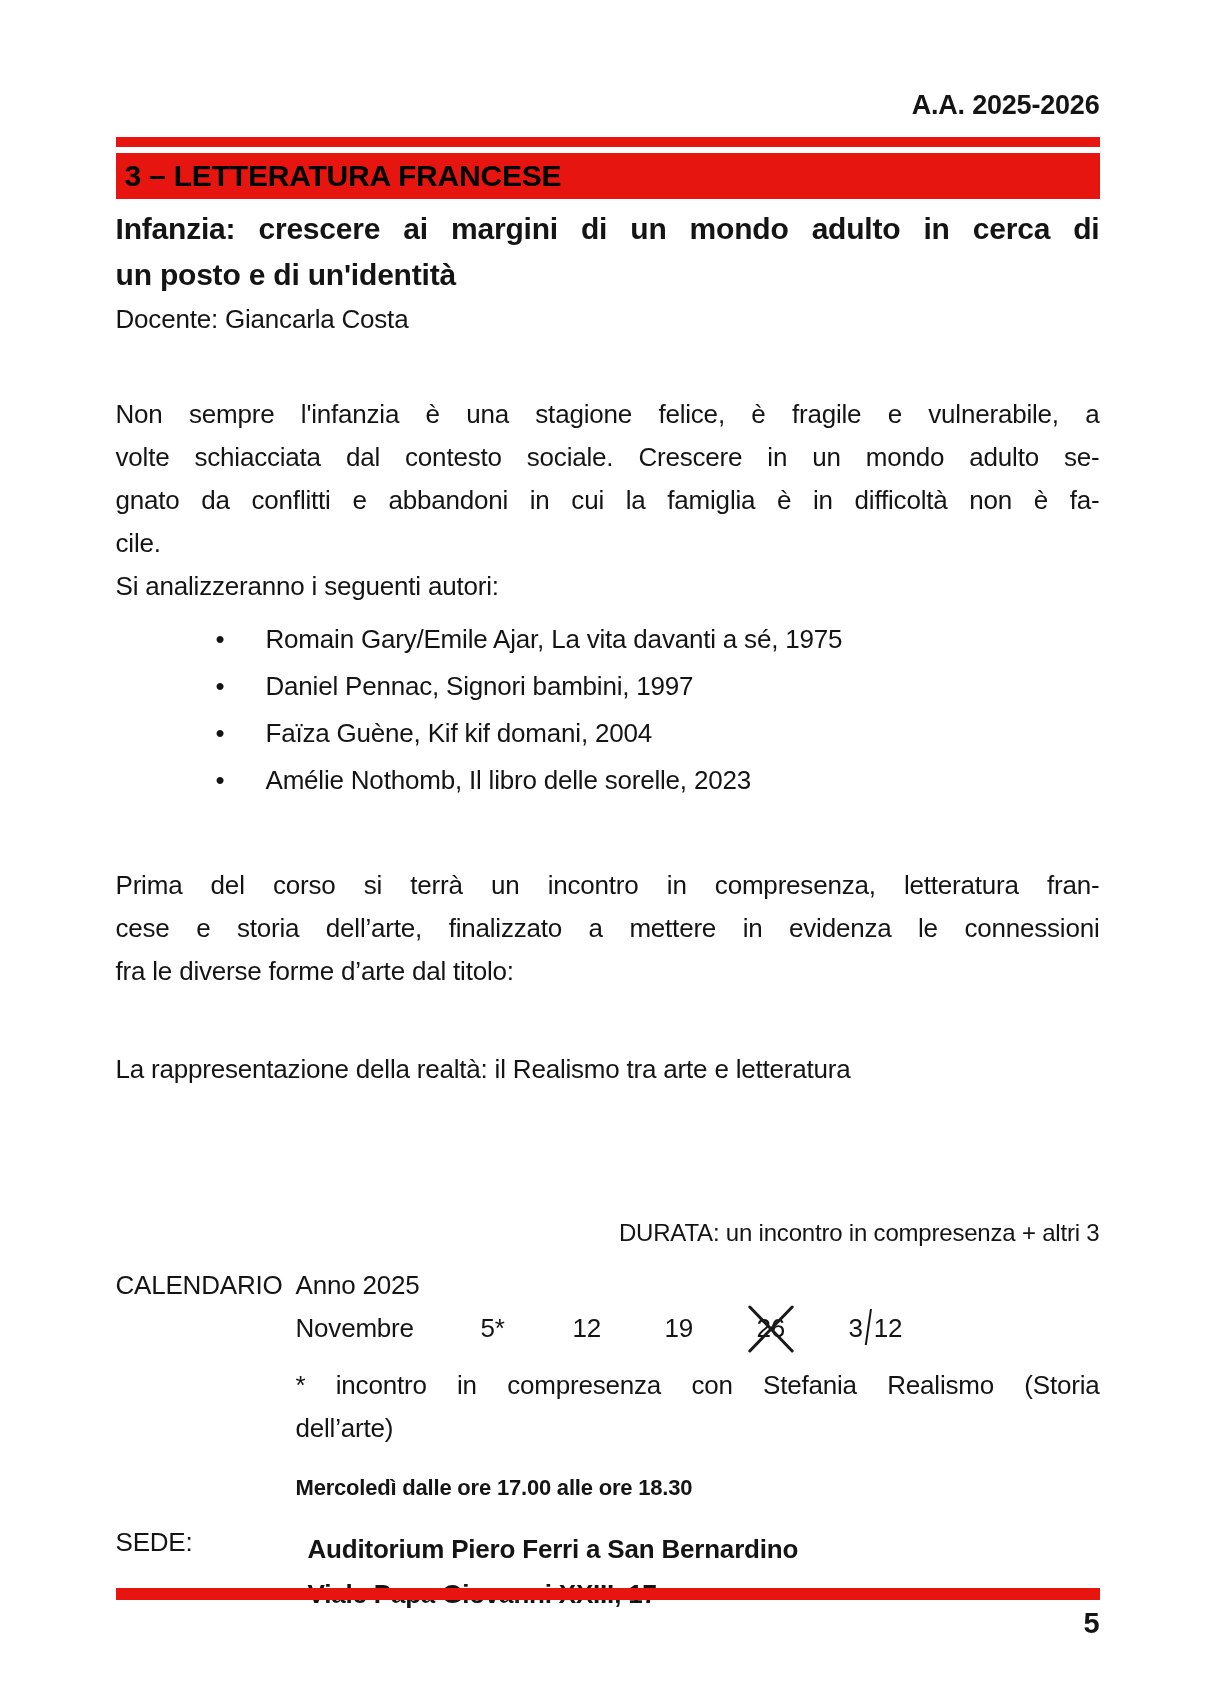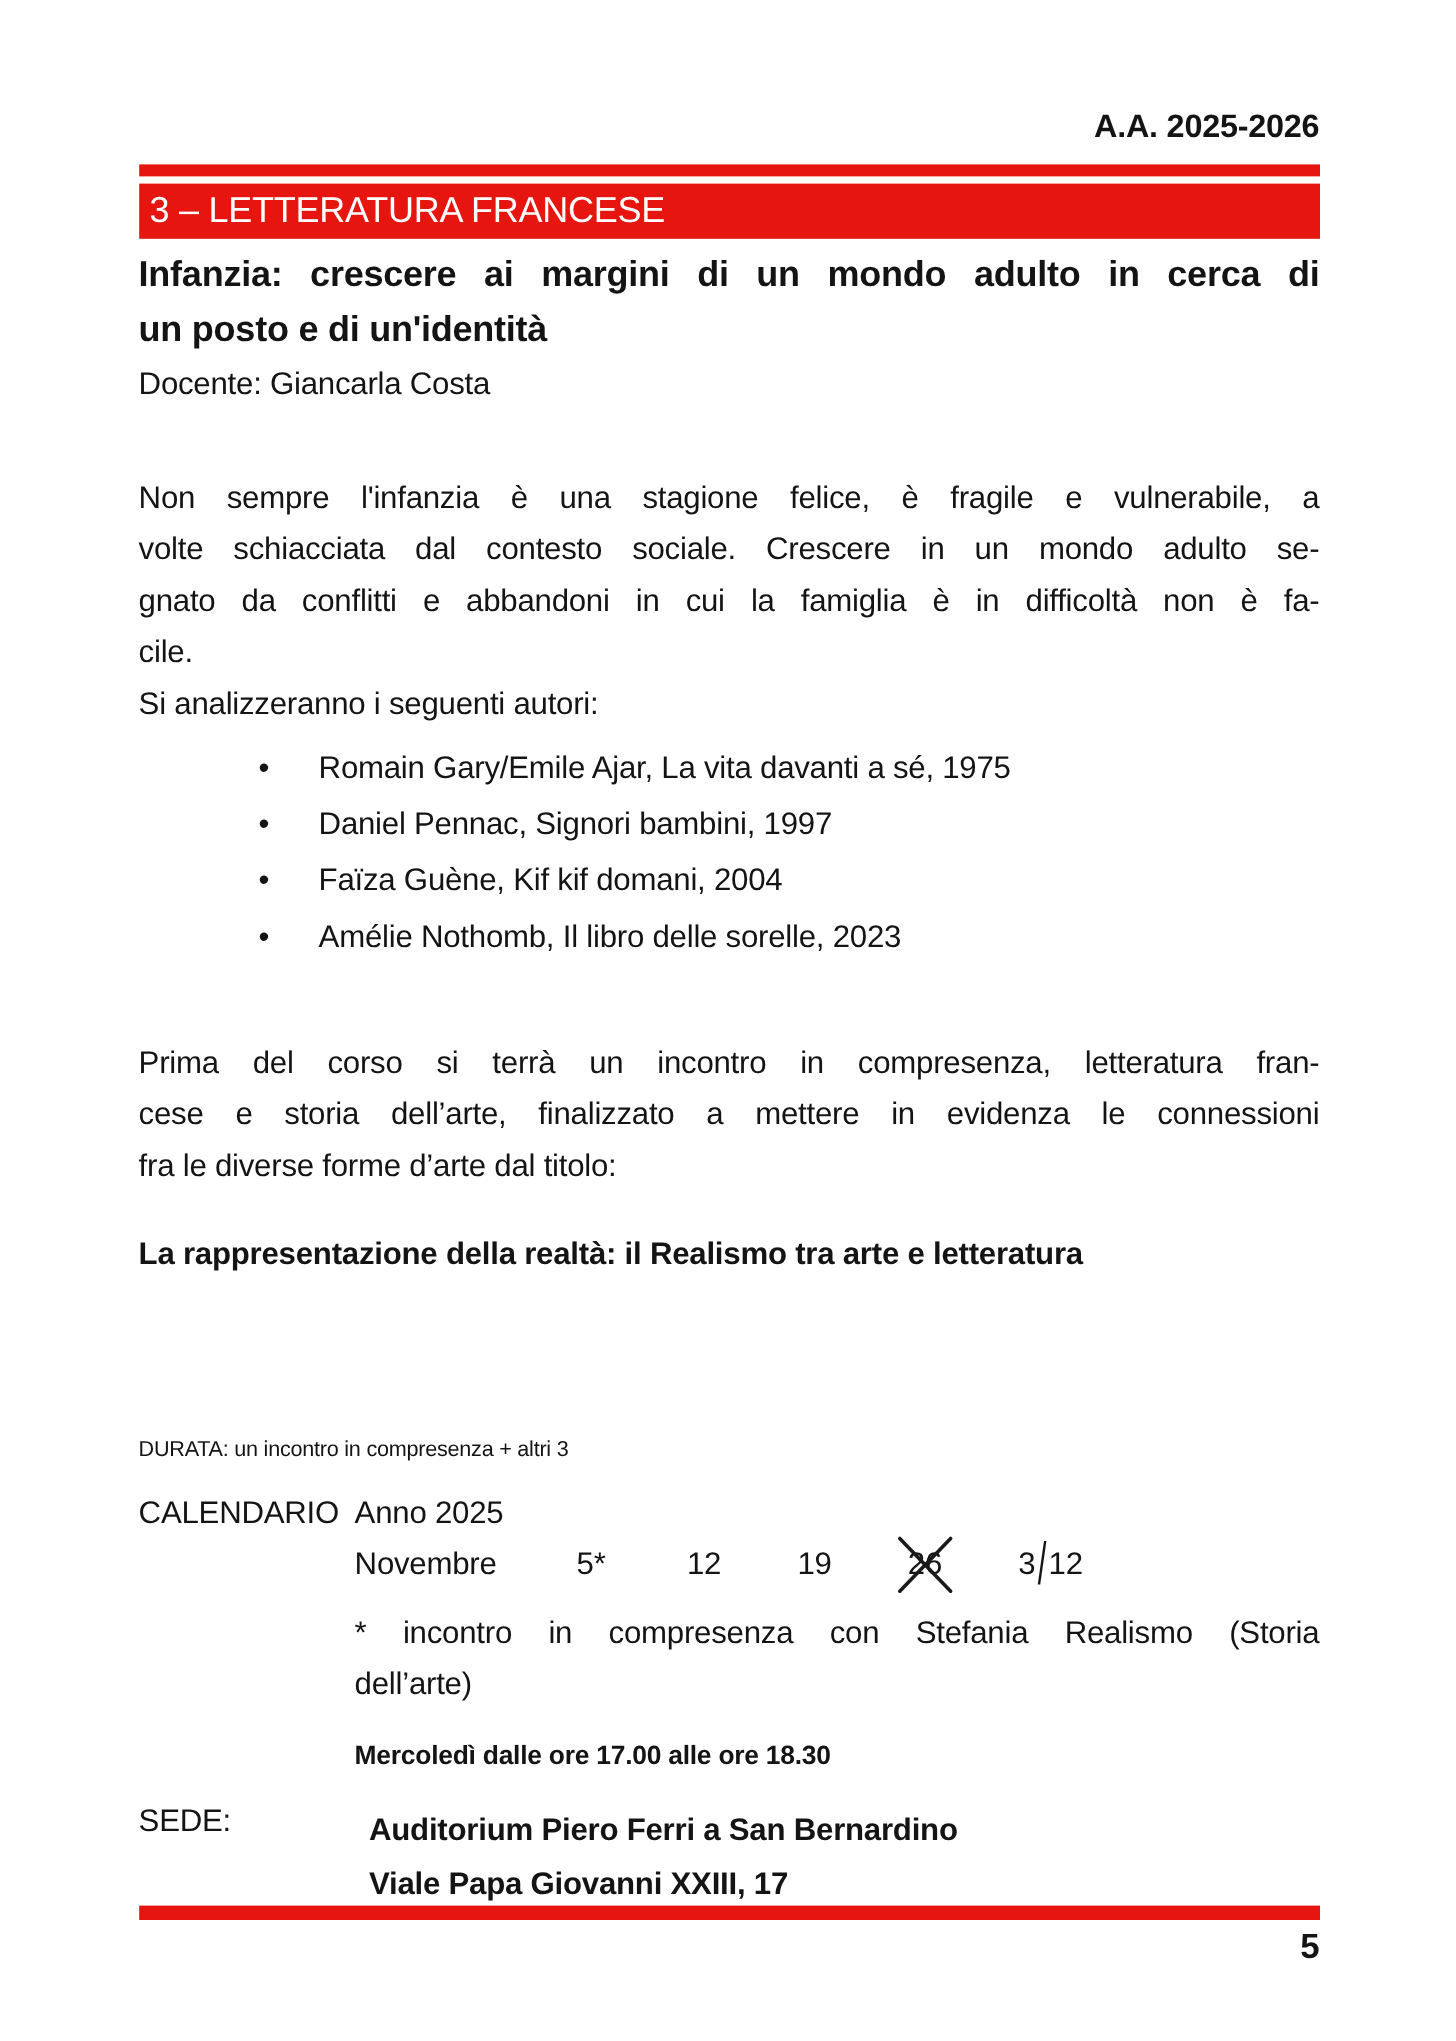--- a/index.html
+++ b/index.html
@@ -11,39 +11,39 @@
     font-family:"Liberation Sans", sans-serif;
     color:#141414;
     letter-spacing:-0.2px;
     box-sizing:border-box;
     padding:0 113px 0 115px;
     overflow:hidden;
   }
   .header-row { padding-top:90px; text-align:right; font-weight:bold; font-size:27px; line-height:30px; }
   .rule-thin  { margin-top:17px; height:10px; background:var(--accent); }
   .banner     { margin-top:6px; height:46px; line-height:46px; background:var(--accent);
-                color:#ffffff; font-weight:normal; font-size:30px; padding-left:9px; }
+                color:#000000; font-weight:bold; font-size:30px; padding-left:9px; }
   .course-title { margin-top:7px; font-weight:bold; font-size:30px; line-height:46px; }
   .docente    { font-size:26px; line-height:43px; }
 
   .bodytext   { font-size:26px; line-height:43px; }
   .jline      { text-align:justify; text-align-last:justify; }
   .jline-last { text-align:left; text-align-last:left; }
   .no-just .jline { text-align:left; text-align-last:left; }
 
   .intro       { margin-top:52px; }
   .authors-intro { }
   ul.authors   { margin:8px 0 0 0; padding:0; list-style:none; }
   ul.authors li { position:relative; padding-left:150px; font-size:26px; line-height:47px; }
   ul.authors li::before { content:"•"; position:absolute; left:100px; top:0; }
 
   .presentation { margin-top:60px; }
-  .lecture-title { margin-top:30px; font-weight:bold; font-size:26px; line-height:43px; }
+  .lecture-title { margin-top:55px; font-weight:normal; font-size:26px; line-height:43px; }
 
-  .durata { margin-top:120px; font-size:18px; line-height:43px; }
+  .durata { margin-top:120px; font-size:24px; line-height:43px;text-align:right; }
 
   .cal-grid { margin-top:10px; display:grid; grid-template-columns:180px 1fr; font-size:26px; line-height:43px; }
   .cal-label { }
   .cal-year  { }
   .dates-row { }
   .month-cell { display:inline-block; width:185px; }
   .date-cell  { display:inline-block; width:92px; }
   .struck { position:relative; display:inline-block; }
   .struck::before, .struck::after {
     content:""; position:absolute; left:50%; top:50%;

